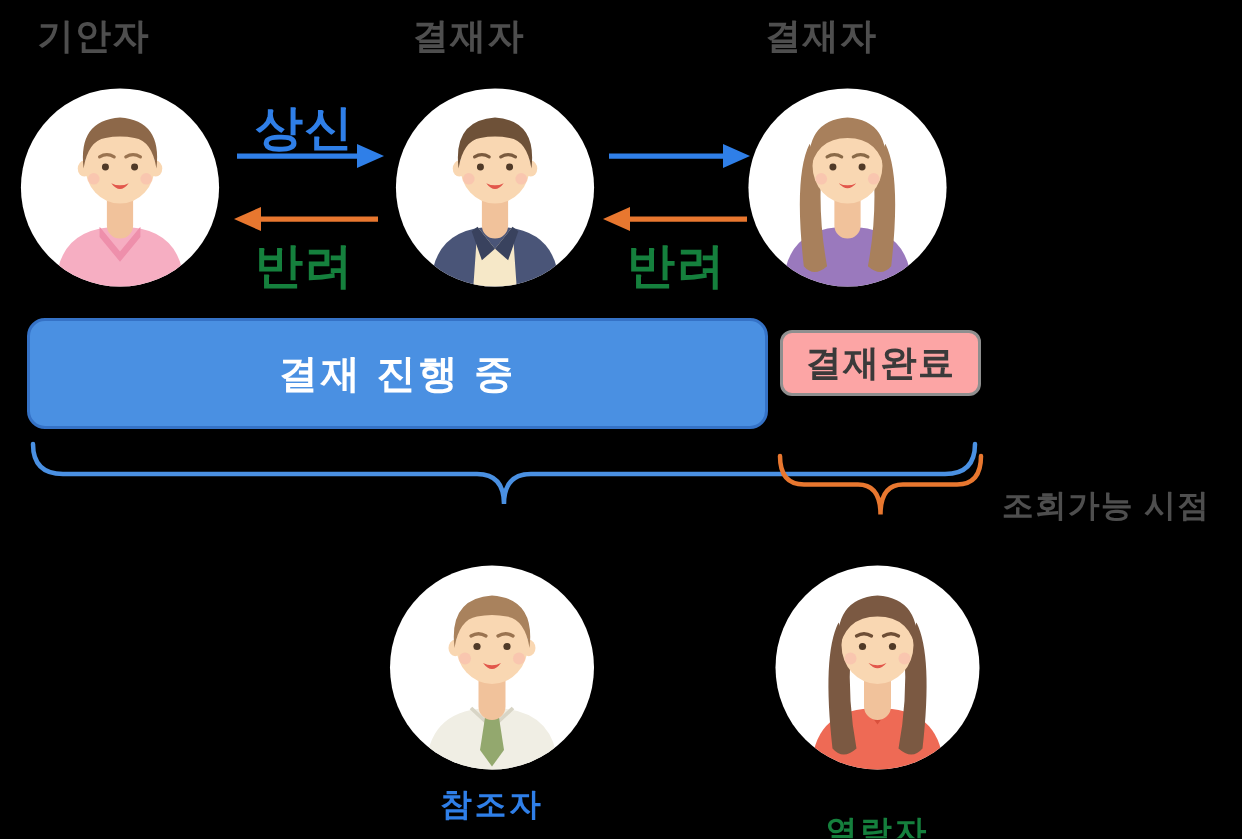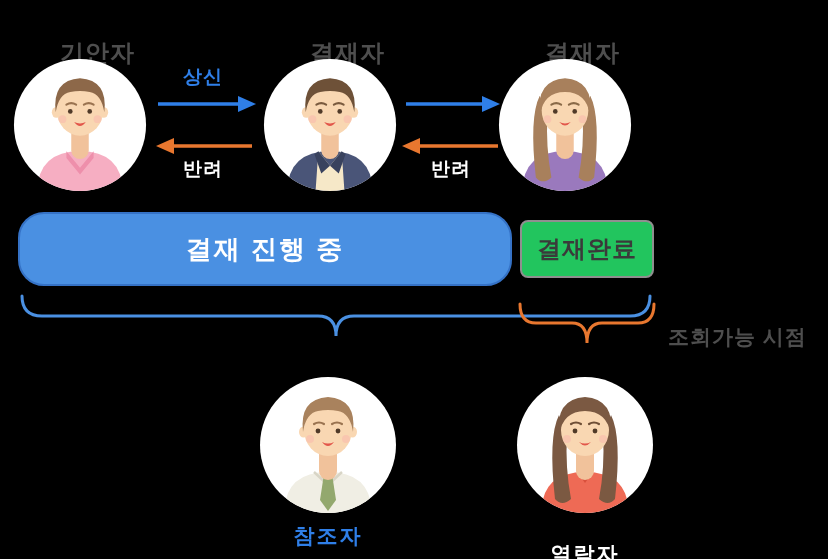--- a/index.html
+++ b/index.html
@@ -4,42 +4,42 @@
 <style>
   * { margin:0; padding:0; box-sizing:border-box; }
   html,body { background:#000000; }
   body {
     width:828px; height:559px;
     font-family:"Liberation Sans","DejaVu Sans",sans-serif;
   }
   .canvas { position:relative; width:828px; height:559px; background:#000000; overflow:hidden; }
 
   .role-label {
-    position:absolute; width:110px; text-align:right;
-    color:#4e4e4e; font-size:24px; font-weight:600; letter-spacing:1px;margin-top:29px;
+    position:absolute; width:110px; text-align:left;
+    color:#4e4e4e; font-size:24px; font-weight:600; letter-spacing:1px;
   }
   .arrow-label {
     position:absolute; width:96px; text-align:center;
-    font-size:19px; font-weight:700; letter-spacing:1px;
+    font-size:32px; font-weight:700; letter-spacing:1px;
   }
   .blue-text   { color:#2f7fe8; }
-  .orange-text { color:#ffffff; }
+  .orange-text { color:#15803d; }
 
   .avatar { position:absolute; }
   .avatar svg { display:block; width:100%; height:100%; }
 
   .progress-box {
     position:absolute; left:18px; top:212px; width:494px; height:74px;
-    background:#4a90e2; border:2px solid #3572c6; border-radius:26px;
+    background:#4a90e2; border:2px solid #3572c6; border-radius:12px;
     display:flex; align-items:center; justify-content:center;
     color:#ffffff; font-size:26px; font-weight:600; letter-spacing:2px;
   }
   .complete-box {
-    position:absolute; left:520px; top:220px; width:134px; height:58px;
-    background:#22c55e; border:2px solid #8f8f8f; border-radius:8px;
+    position:absolute; left:520px; top:220px; width:134px; height:44px;
+    background:#fca5a5; border:2px solid #8f8f8f; border-radius:8px;
     display:flex; align-items:center; justify-content:center;
     color:#3a3a3a; font-size:24px; font-weight:600; letter-spacing:1px;
   }
   .annotation {
     position:absolute; left:668px; top:294px;
     color:#4e4e4e; font-size:21px; font-weight:700; letter-spacing:1px;margin-top:29px;
   }
   .bottom-label {
     position:absolute; width:110px; text-align:center;
     font-size:21px; font-weight:700; letter-spacing:2px;

